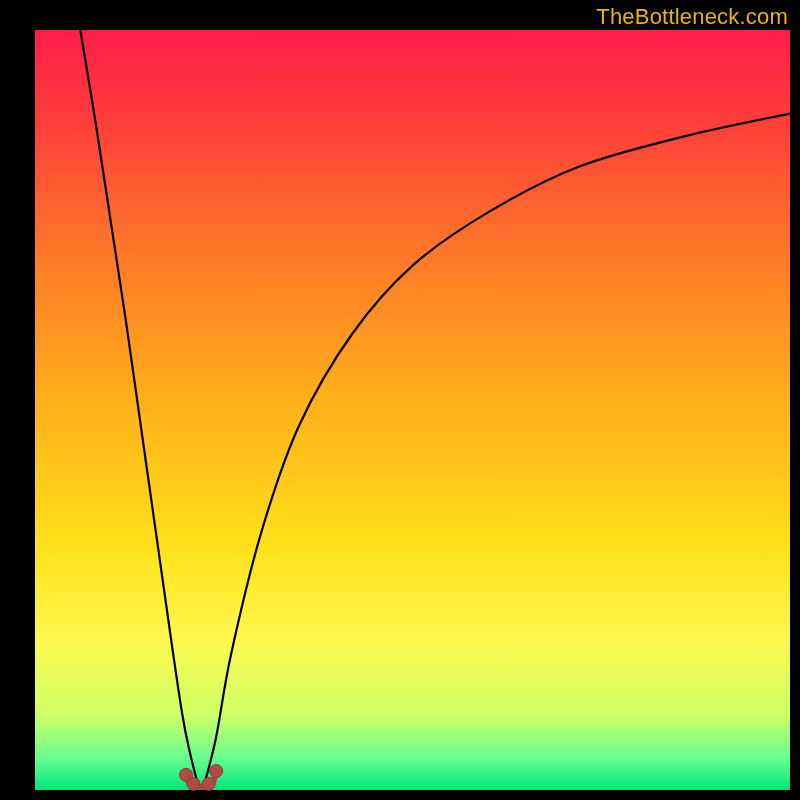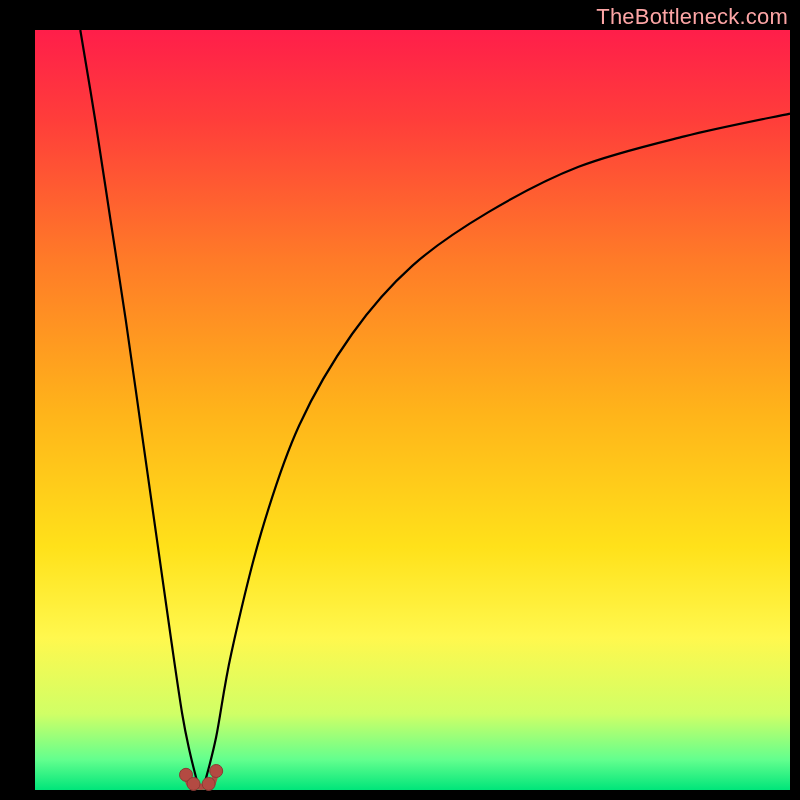--- a/index.html
+++ b/index.html
@@ -13,21 +13,21 @@
   .frame {
     width: 800px;
     height: 800px;
     background: #000;
     position: relative;
   }
   .watermark {
     position: absolute;
     top: 4px;
     right: 12px;
-    color: #fca5a5;
+    color: #eab308;
     font-size: 22px;
     font-weight: 400;
     letter-spacing: 0.2px;
     z-index: 5;
     text-align: center;
   }
   svg {
     position: absolute;
     top: 0;
     left: 0;

